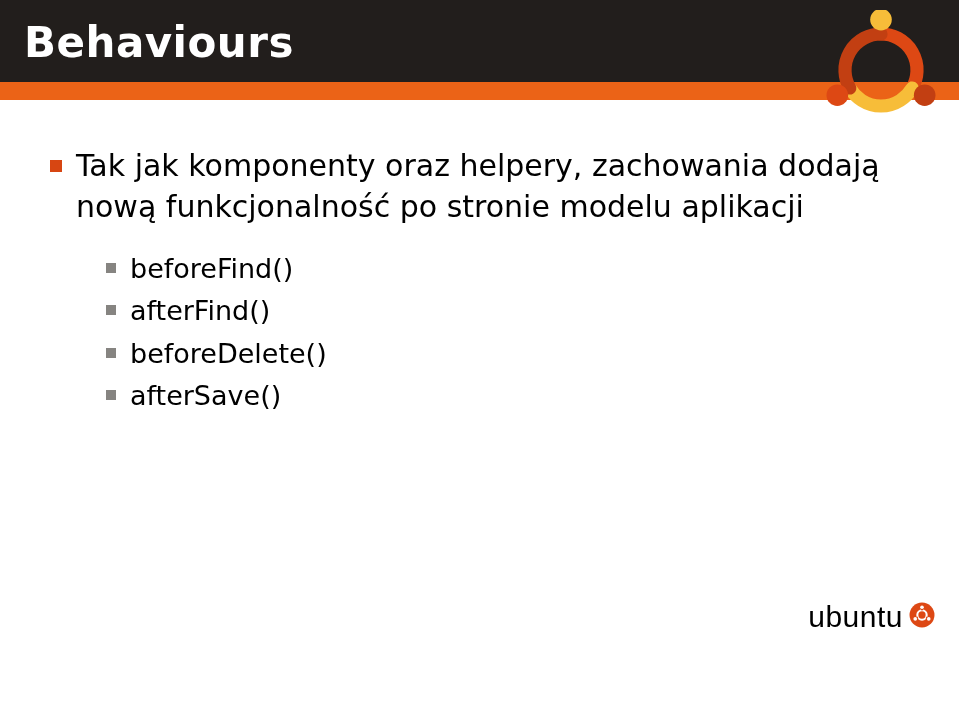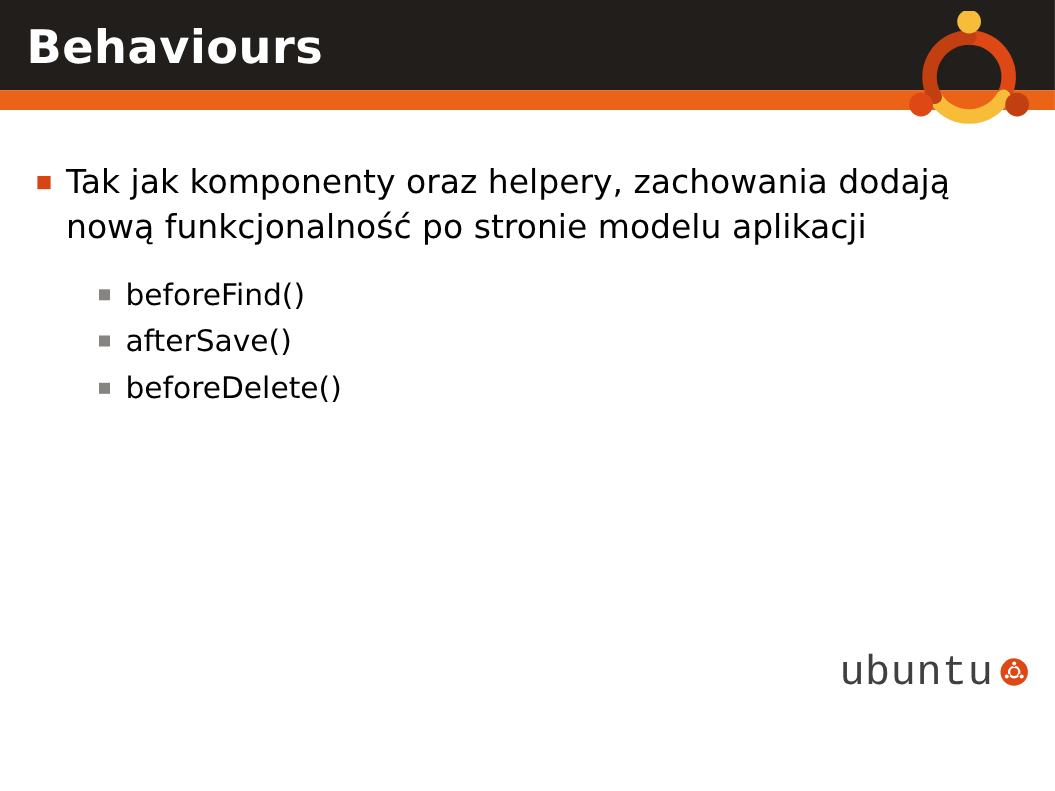--- a/index.html
+++ b/index.html
@@ -10,30 +10,30 @@
   .header-band { position: absolute; top: 0; left: 0; right: 0; height: 100px; }
   .dark-strip { position: absolute; top: 0; left: 0; right: 0; height: 82px; background: #221e1c; }
   .orange-strip { position: absolute; top: 82px; left: 0; right: 0; height: 18px; background: #eb6317; }
 
   .title { position: absolute; top: 18px; left: 24px; color: #fff; font-weight: 700; font-size: 42px; letter-spacing: 0.5px; }
 
   
   .cof { position: absolute; top: 10px; right: 18px; width: 120px; height: 120px; }
 
   
-  .content { position: absolute; top: 146px; left: 32px; right: 48px; color: #000; font-size: 30px; line-height: 1.35; }
+  .content { position: absolute; top: 146px; left: 48px; right: 48px; color: #000; font-size: 30px; line-height: 1.35; }
   .lvl1 { position: relative; padding-left: 28px; margin-bottom: 4px; }
   .lvl1::before { content: ''; position: absolute; left: 2px; top: 14px; width: 12px; height: 12px; background: #d74612; }
   .lvl2-wrap { margin-top: 24px; margin-left: 56px; font-size: 27px; }
   .lvl2 { position: relative; padding-left: 26px; margin: 6px 0; }
   .lvl2::before { content: ''; position: absolute; left: 2px; top: 12px; width: 10px; height: 10px; background: #868481; }
 
   
   .footer { position: absolute; bottom: 12px; right: 24px; display: flex; align-items: center; gap: 6px; }
-  .wordmark { font-family: Liberation Mono, monospace; font-size: 38px; color: #404040; letter-spacing: 0.5px; }
+  .wordmark { font-family: Liberation Sans, sans-serif; font-size: 30px; color: #000000; letter-spacing: 0.5px; }
   .footer svg { width: 26px; height: 26px; }
 </style>
 </head>
 <body>
 
 <div class="slide">
 
   <div class="header-band">
     <div class="dark-strip"></div>
     <div class="orange-strip"></div>
@@ -61,22 +61,23 @@
       </svg>
     </div>
   </div>
 
   <div class="content">
     <div class="lvl1">
       <span>Tak jak komponenty oraz helpery, zachowania dodają nową funkcjonalność po stronie modelu aplikacji</span>
     </div>
     <div class="lvl2-wrap">
       <div class="lvl2"><span>beforeFind()</span></div>
+      <div class="lvl2"><span>afterFind()</span></div>
+      <div class="lvl2"><span>beforeDelete()</span></div>
       <div class="lvl2"><span>afterSave()</span></div>
-      <div class="lvl2"><span>beforeDelete()</span></div>
     </div>
   </div>
 
   <div class="footer">
     <span class="wordmark">ubuntu</span>
     <span>
       <svg viewBox="0 0 100 100">
         <circle cx="50" cy="50" r="48" fill="#dd4814"></circle>
         <g transform="translate(50,50)" fill="#fff">
           <circle cx="0" cy="0" r="18" fill="none" stroke="#fff" stroke-width="8"></circle>

